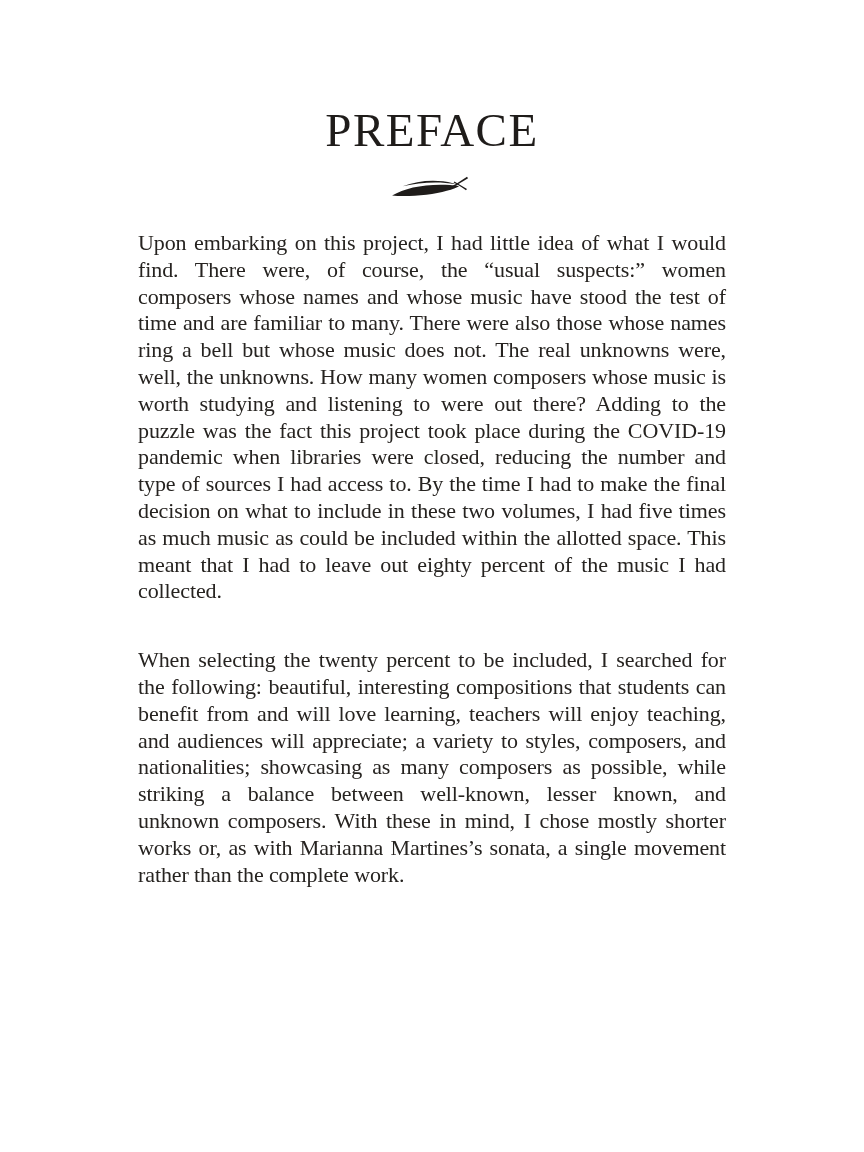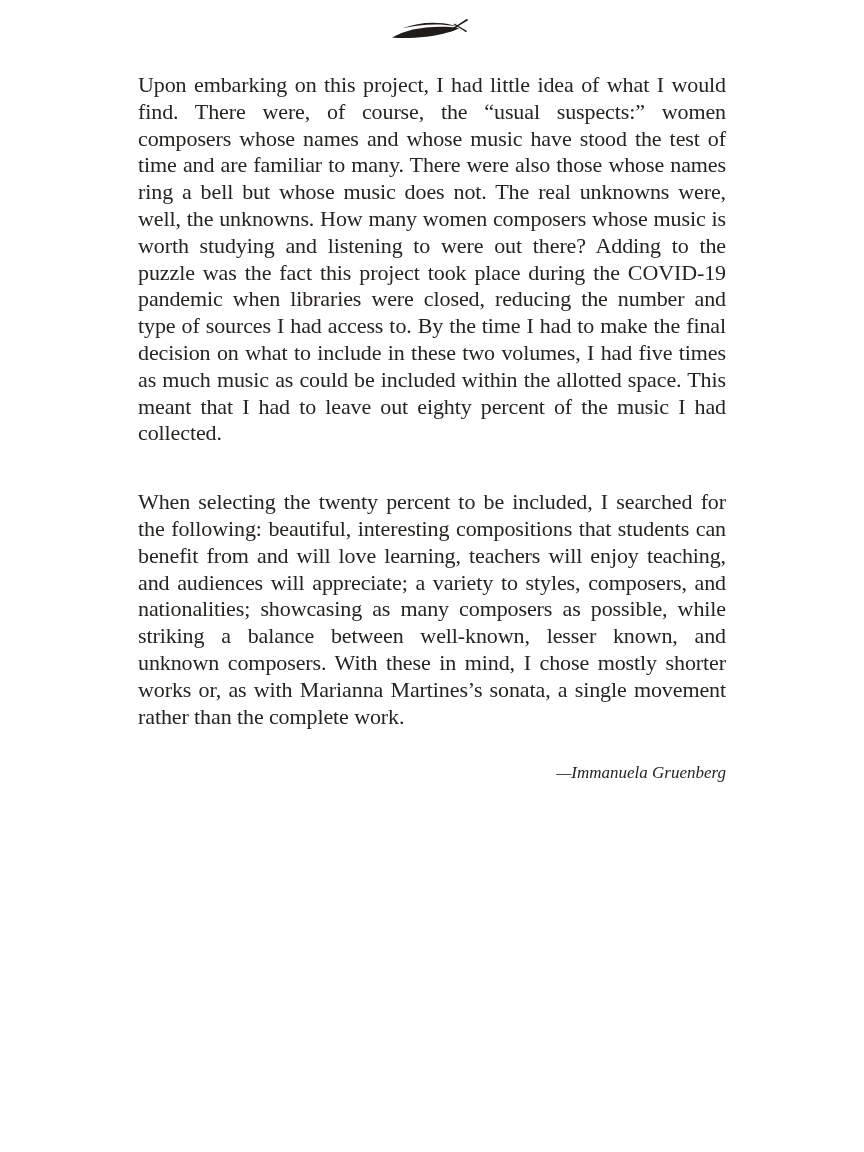--- a/index.html
+++ b/index.html
@@ -60,20 +60,21 @@
     font-size: 17px;
     line-height: 26px;
     color: var(--text-color);
   }
 </style>
 </head>
 <body>
 
 <div class="page">
 
+  <h1 class="page-title">PREFACE</h1>
 
   <div class="ornament-wrap">
     <svg width="84" height="26" viewBox="0 0 120 36" xmlns="http://www.w3.org/2000/svg" aria-hidden="true">
 
       <path d="M3 30 C 22 19, 50 13, 86 15 C 94 15.5, 97 16, 99 17
                C 92 21, 74 26.5, 52 29 C 33 31.2, 14 31.5, 3 30 Z" fill="#1f1c1a"></path>
 
       <path d="M18 17 C 40 8.5, 66 6.5, 90 12.5 C 92 13, 93 13.6, 93.5 14.2
                C 70 9.5, 42 11.5, 18 17 Z" fill="#1f1c1a"></path>
 
@@ -81,15 +82,14 @@
 
       <path d="M92 10 C 98 13.5, 104 17.5, 110 21 L 108.5 22.5 C 102.5 18.5, 96.5 14.5, 91 11.5 Z" fill="#1f1c1a"></path>
     </svg>
   </div>
 
   <div class="body-text">
     <p>Upon embarking on this project, I had little idea of what I would find. There were, of course, the “usual suspects:” women composers whose names and whose music have stood the test of time and are familiar to many. There were also those whose names ring a bell but whose music does not. The real unknowns were, well, the unknowns. How many women composers whose music is worth studying and listening to were out there? Adding to the puzzle was the fact this project took place during the COVID-19 pandemic when libraries were closed, reducing the number and type of sources I had access to. By the time I had to make the final decision on what to include in these two volumes, I had five times as much music as could be included within the allotted space. This meant that I had to leave out eighty percent of the music I had collected.</p>
     <p>When selecting the twenty percent to be included, I searched for the following: beautiful, interesting compositions that students can benefit from and will love learning, teachers will enjoy teaching, and audiences will appreciate; a variety to styles, composers, and nationalities; showcasing as many composers as possible, while striking a balance between well-known, lesser known, and unknown composers. With these in mind, I chose mostly shorter works or, as with Marianna Martines’s sonata, a single movement rather than the complete work.</p>
   </div>
 
-  <p class="signature">—Immanuela Gruenberg</p>
 
 </div>
 
 </body></html>

